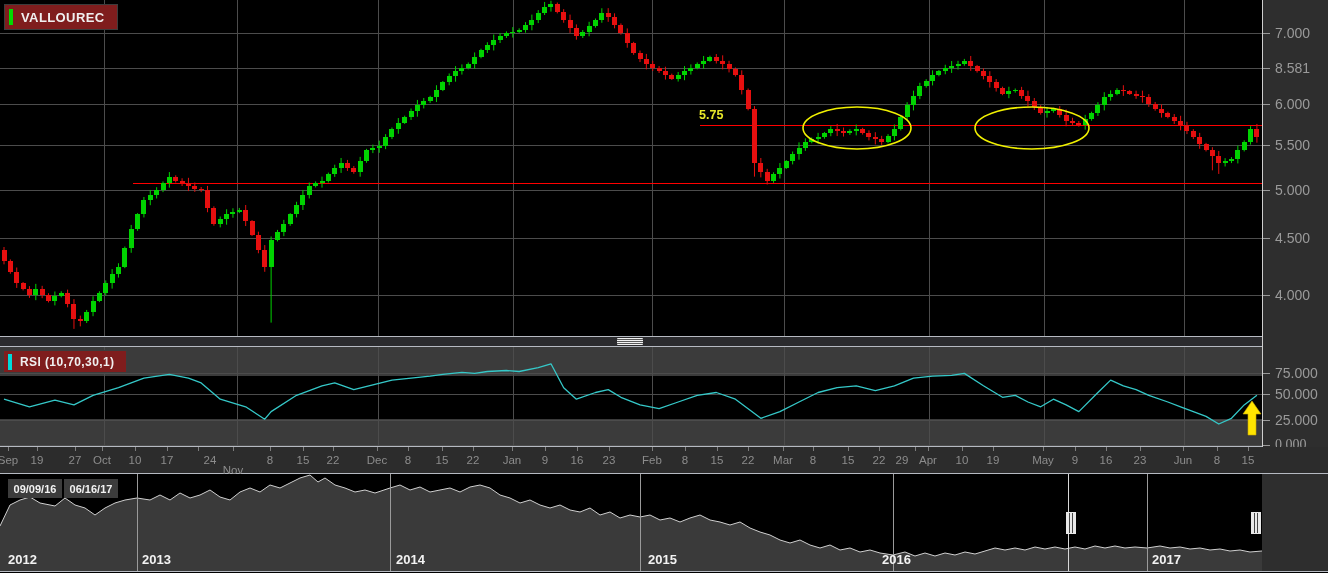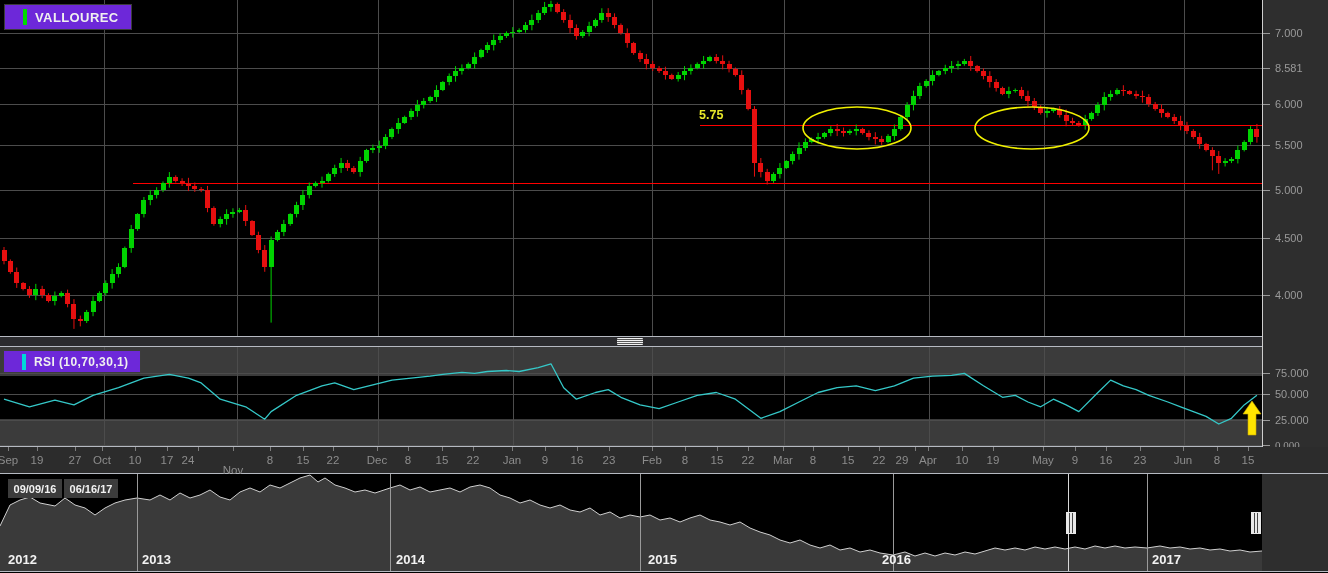--- a/index.html
+++ b/index.html
@@ -7,26 +7,26 @@
        font-family:"Liberation Sans",sans-serif;-webkit-font-smoothing:antialiased;}
   .panel{position:absolute;left:0;width:1328px;}
   #price-panel{top:0;height:336px;border-bottom:1px solid #b6bac2;background:#000;}
   #splitter{top:337px;height:9px;background:#2b2b2e;border-bottom:1px solid #b6bac2;width:1328px;position:absolute;}
   #splitter .grip{position:absolute;left:617px;top:1px;width:26px;height:7px;border-radius:1px;
       background:repeating-linear-gradient(to bottom,#f2f2f2 0 1px,#5a5a5a 1px 2px);}
   #rsi-panel{top:347px;height:99px;border-bottom:1px solid #b6bac2;background:#000;}
   #time-axis{top:447px;height:26px;background:#2c2c2c;border-bottom:1px solid #b6bac2;position:absolute;width:1328px;}
   #navigator{top:474px;height:97px;border-bottom:1px solid #b6bac2;background:#000;}
   #gutter{position:absolute;left:1262px;top:0;width:66px;height:447px;background:#2e2e2e;border-left:1px solid #cfcfcf;box-sizing:border-box;}
-  .axlabel{position:absolute;color:#9a9a9a;font-size:11px;line-height:12px;left:12px;white-space:nowrap;}
+  .axlabel{position:absolute;color:#9a9a9a;font-size:14px;line-height:12px;left:12px;white-space:nowrap;}
   .axtick{position:absolute;left:0;width:7px;height:1px;background:#9a9a9a;}
   .tlabel{position:absolute;top:7px;transform:translateX(-50%);color:#8c8c8c;font-size:11.5px;white-space:nowrap;}
   .ttick{position:absolute;top:0;width:1px;height:4px;background:#7d7d7d;}
-  .titlebox{position:absolute;left:4px;top:4px;height:24px;background:#6d28d9;border:1px solid #3c3c3c;
-      display:flex;align-items:center;padding:0 12px 0 18px;z-index:5;}
+  .titlebox{position:absolute;left:4px;top:4px;height:24px;background:#7f1d1d;border:1px solid #3c3c3c;
+      display:flex;align-items:center;padding:0 12px 0 4px;z-index:5;}
   .titlebox .bar{width:4px;height:16px;margin-right:8px;}
   .titlebox .txt{color:#f0f0f0;font-size:13px;font-weight:bold;letter-spacing:.4px;}
   #rsi-box{left:3px;top:3px;height:21px;}
   #rsi-box .txt{font-size:12px;}
   .badge{position:absolute;top:5px;height:19px;background:#3c3c3c;color:#f2f2f2;font-size:11px;font-weight:bold;
       display:flex;align-items:center;justify-content:center;width:54px;z-index:6;}
   .yearlabel{position:absolute;bottom:4px;color:#f2f2f2;font-size:13px;font-weight:bold;z-index:4;}
   .navmask{position:absolute;left:1262px;top:0;width:66px;height:97px;background:#2e2e2e;z-index:5;}
   svg{position:absolute;left:0;top:0;}
 </style>
@@ -523,21 +523,21 @@
       <span class="tlabel" style="left: 37px;">19</span>
       <div class="ttick" style="left: 75px;"></div>
       <span class="tlabel" style="left: 75px;">27</span>
       <div class="ttick" style="left: 102px;"></div>
       <span class="tlabel" style="left: 102px;">Oct</span>
       <div class="ttick" style="left: 135px;"></div>
       <span class="tlabel" style="left: 135px;">10</span>
       <div class="ttick" style="left: 167px;"></div>
       <span class="tlabel" style="left: 167px;">17</span>
       <div class="ttick" style="left: 198px;"></div>
-      <span class="tlabel" style="left: 188px; text-align: right;">24</span>
+      <span class="tlabel" style="left: 210px; text-align: right;">24</span>
       <div class="ttick" style="left: 233px;"></div>
       <span class="tlabel" style="left: 233px; margin-top: 10px;">Nov</span>
       <div class="ttick" style="left: 270px;"></div>
       <span class="tlabel" style="left: 270px;">8</span>
       <div class="ttick" style="left: 303px;"></div>
       <span class="tlabel" style="left: 303px;">15</span>
       <div class="ttick" style="left: 333px;"></div>
       <span class="tlabel" style="left: 333px;">22</span>
       <div class="ttick" style="left: 377px;"></div>
       <span class="tlabel" style="left: 377px;">Dec</span>

